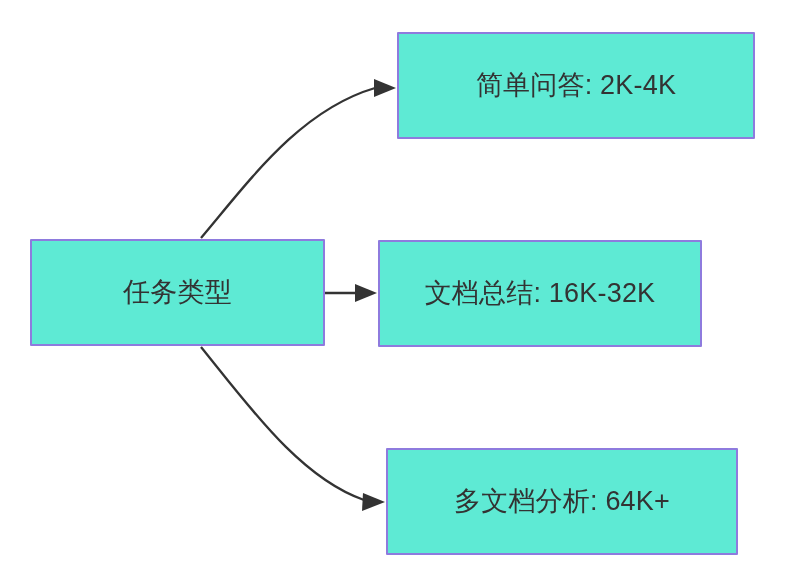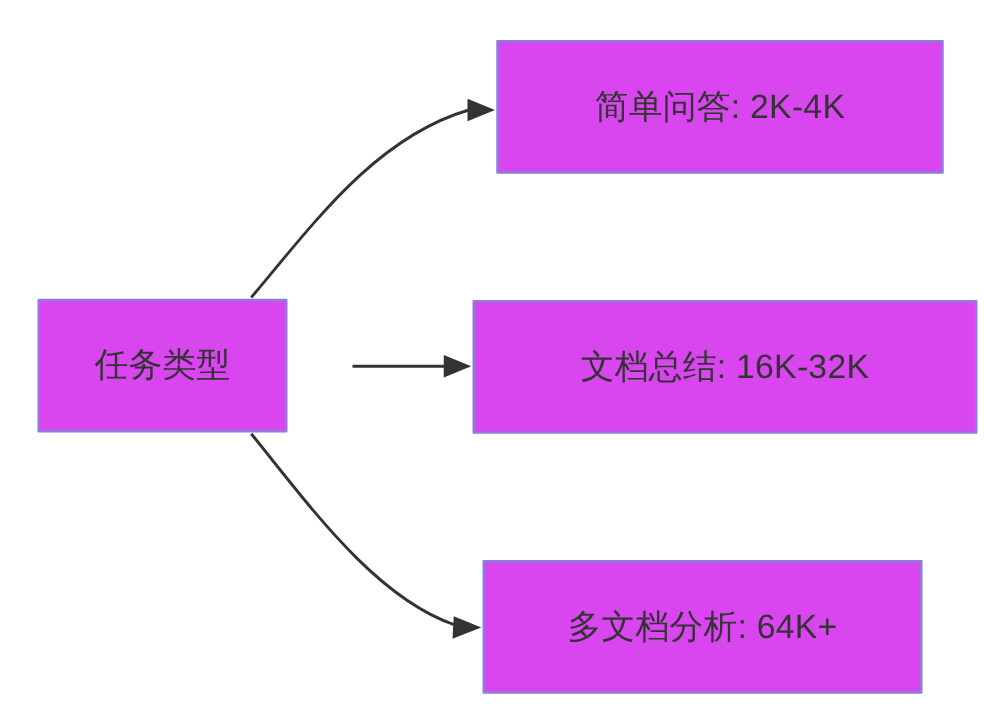--- a/index.html
+++ b/index.html
@@ -22,52 +22,52 @@
     position: absolute;
     left: 0;
     top: 0;
     width: 787px;
     height: 572px;
     pointer-events: none;
   }
   .node {
     position: absolute;
     box-sizing: border-box;
-    background: #d946ef;
+    background: #5eead4;
     border: 2px solid #8E7BDE;
     border-radius: 1px;
     display: flex;
     align-items: center;
     justify-content: center;
     text-align: center;
   }
   .node-label {
     color: #333333;
     font-size: 27px;
     line-height: 1.25;
     font-weight: 400;
     letter-spacing: 0.2px;
     white-space: nowrap;
   }
   #node-root {
     left: 30px;
     top: 239px;
-    width: 200px;
+    width: 295px;
     height: 107px;
   }
   #node-child-0 {
     left: 397px;
     top: 32px;
     width: 358px;
     height: 107px;
   }
   #node-child-1 {
     left: 378px;
     top: 240px;
-    width: 404px;
+    width: 324px;
     height: 107px;
   }
   #node-child-2 {
     left: 386px;
     top: 448px;
     width: 352px;
     height: 107px;
   }
   .edge-path {
     fill: none;

